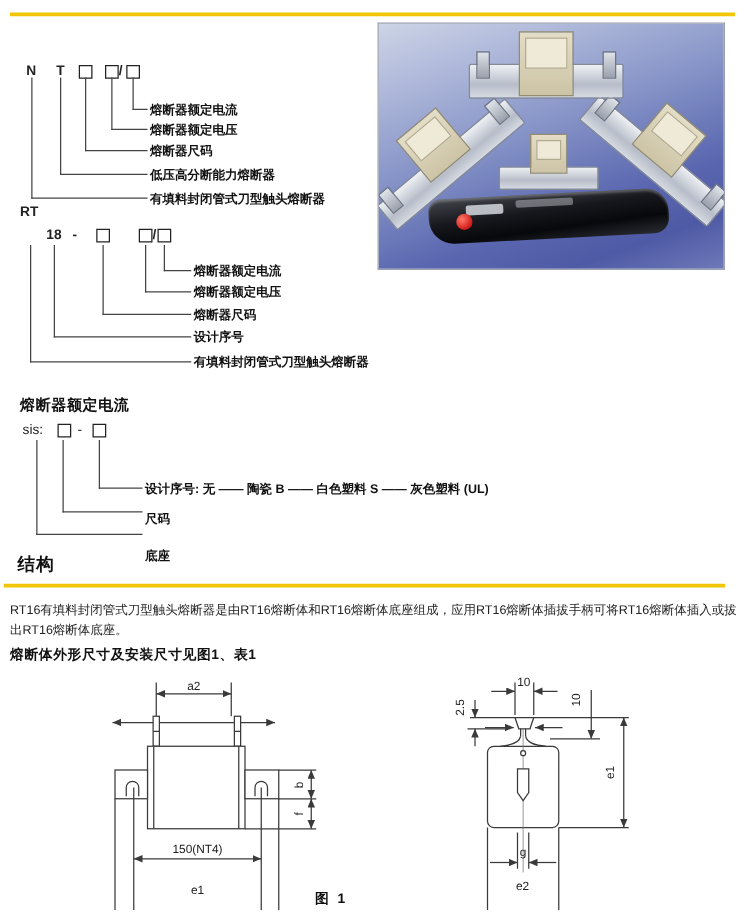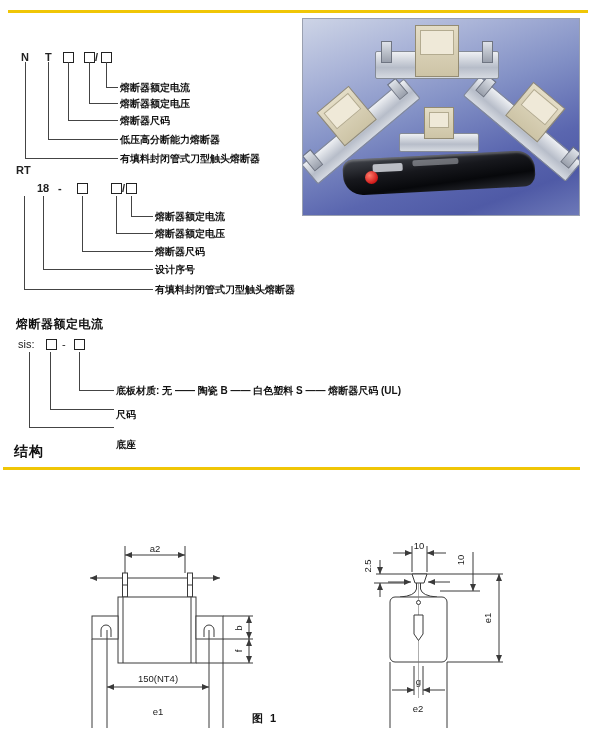--- a/index.html
+++ b/index.html
@@ -91,21 +91,21 @@
     <div class="h2">熔断器额定电流</div>
     <div class="sym" style="left:18px;top:338px;font-weight:normal">sis:</div>
     <span class="sqbox" style="left:46px;top:339px"></span>
     <div class="sym" style="left:62px;top:338px;font-weight:normal">-</div>
     <span class="sqbox" style="left:74px;top:339px"></span>
 
     <div class="conn" style="left:79px;top:352px;width:34px;height:38px"></div>
     <div class="conn" style="left:50px;top:352px;width:63px;height:57px"></div>
     <div class="conn" style="left:29px;top:352px;width:84px;height:75px"></div>
 
-    <div class="lbl" style="left:116px;top:384px">底板材质: 无 —— 陶瓷 B —— 白色塑料 S —— 熔断器尺码 (UL)</div>
+    <div class="lbl" style="left:116px;top:384px">设计序号: 无 —— 陶瓷 B —— 白色塑料 S —— 灰色塑料 (UL)</div>
     <div class="lbl" style="left:116px;top:408px">尺码</div>
     <div class="lbl" style="left:116px;top:438px">底座</div>
   </div>
 
   <div class="photo">
 
     <div class="ph-group" style="left:-14px;top:72px;width:132px;height:70px;transform:rotate(-40deg)">
       <div class="plate" style="left:0;top:30px;width:132px;height:24px"></div>
       <div class="bolt" style="left:6px;top:24px;height:18px"></div>
       <div class="bolt" style="left:117px;top:24px;height:18px"></div>
@@ -141,20 +141,22 @@
 
     <div class="handle">
       <div class="glint" style="left:30px;top:6px;width:30px;height:8px"></div>
       <div class="glint" style="left:70px;top:4px;width:46px;height:6px;opacity:.5"></div>
     </div>
     <div class="reddot" style="left:62px;top:152px"></div>
   </div>
 
   <div class="h3">结构</div>
   <div class="rule rule-mid"></div>
+  <div class="para">RT16有填料封闭管式刀型触头熔断器是由RT16熔断体和RT16熔断体底座组成，应用RT16熔断体插拔手柄可将RT16熔断体插入或拔出RT16熔断体底座。</div>
+  <div class="figintro">熔断体外形尺寸及安装尺寸见图1、表1</div>
 
   <svg class="figure-svg" width="600" height="194" viewBox="0 0 600 194">
     <defs>
       <marker id="arr" orient="auto-start-reverse" markerUnits="userSpaceOnUse" markerWidth="9" markerHeight="8" refX="7" refY="3">
         <path d="M0,0 L7,3 L0,6 Z" fill="#3a3a3a"></path>
       </marker>
     </defs>
 
     <g stroke="#3a3a3a" stroke-width="1" fill="none">
       <line x1="125" y1="8" x2="125" y2="35"></line>

